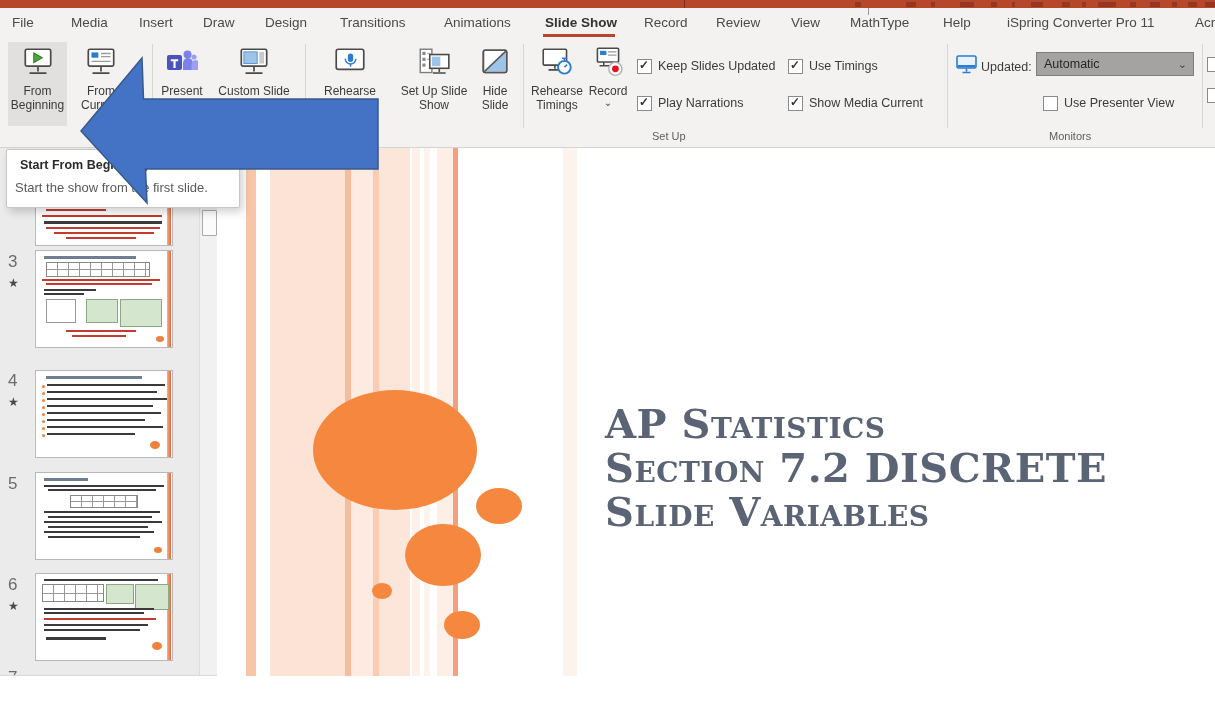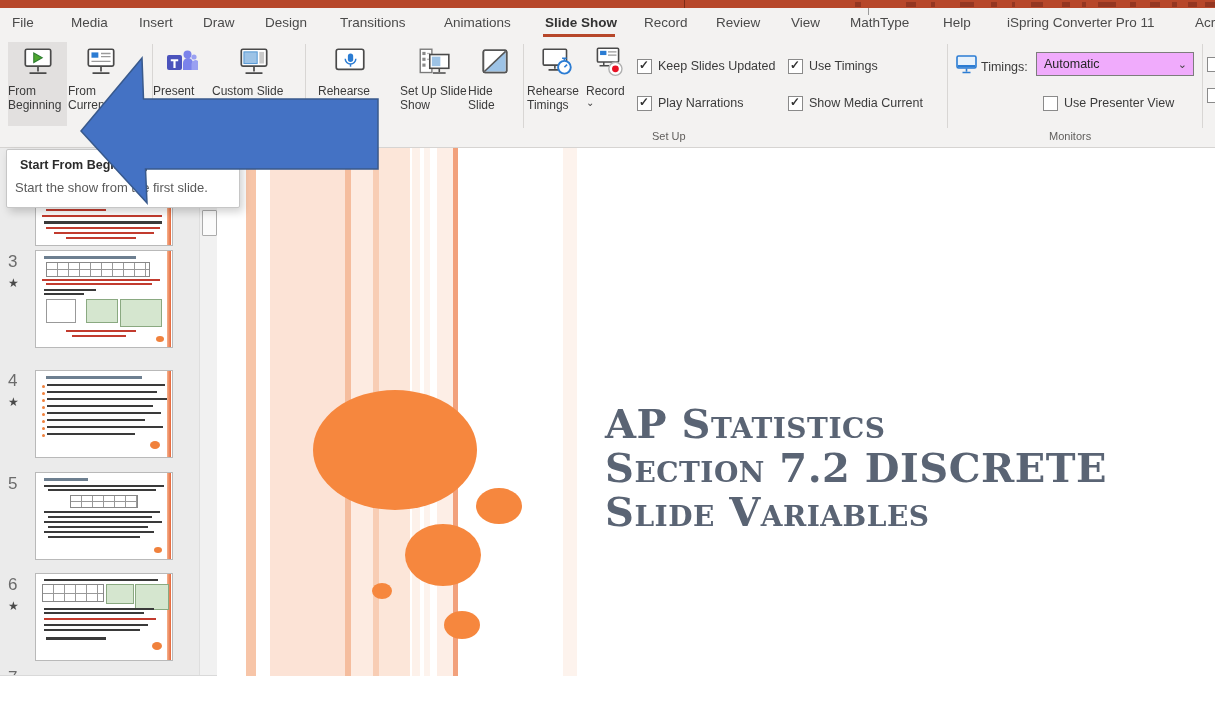--- a/index.html
+++ b/index.html
@@ -10,28 +10,28 @@
   .titlebar{left:0;top:0;width:1215px;height:8px;background:#b7472a}
   .tbmark{position:absolute;top:2px;height:5px;background:#8e3420;opacity:.85}
   
   .menubar{left:0;top:8px;width:1215px;height:30px;background:#f3f2f1}
   .mi{position:absolute;top:7px;font-size:13.5px;color:#4a4a4a;white-space:nowrap;cursor:default}
   .mi.active{color:#333;font-weight:bold}
   .mi-underline{position:absolute;top:26px;height:3px;background:#b7472a}
   
   .ribbon{left:0;top:38px;width:1215px;height:110px;background:#f3f2f1;border-bottom:1px solid #d6d4d2;box-sizing:border-box}
   .rsep{position:absolute;top:6px;height:84px;width:1px;background:#d8d6d4}
-  .rbtn{position:absolute;top:4px;text-align:left;color:#3b3b3b;font-size:12px;line-height:14px}
+  .rbtn{position:absolute;top:4px;text-align:center;color:#3b3b3b;font-size:12px;line-height:14px}
   .rbtn .ic{height:42px;display:flex;align-items:center;justify-content:center}
   .rbtn.hl{background:#e2e0df}
   .cbrow{position:absolute;display:flex;align-items:flex-start;font-size:12.5px;color:#3b3b3b;white-space:nowrap}
   .cb{width:13px;height:13px;border:1px solid #8a8a8a;background:#fff;margin-right:6px;position:relative;flex:0 0 13px}
   .cb.checked::after{content:"\2713";position:absolute;left:1px;top:-2px;font-size:12px;color:#333;font-weight:bold}
   .grplabel{position:absolute;top:92px;font-size:11px;color:#605e5c}
-  .dropdown{position:absolute;top:14px;height:24px;background:#f0abfc;border:1px solid #7d7d7d;box-sizing:border-box;
+  .dropdown{position:absolute;top:14px;height:24px;background:#a3a3a3;border:1px solid #7d7d7d;box-sizing:border-box;
             font-size:12.5px;color:#262626;display:flex;align-items:center;padding-left:7px}
   .dropdown .chev{margin-left:auto;padding:0 6px;color:#444;font-size:11px}
   .clipbox{position:absolute;width:13px;height:13px;border:1px solid #8a8a8a;background:#fff}
   
   .panel{left:0;top:148px;width:217px;height:528px;background:#ebebeb;border-bottom:1px solid #d9d9d9;box-sizing:border-box;overflow:hidden}
   .scrolltrack{position:absolute;left:199px;top:0;width:18px;height:528px;background:#f1f1f1;border-left:1px solid #dedede;box-sizing:border-box}
   .scrollthumb{position:absolute;left:2px;top:62px;width:13px;height:24px;background:#fbfbfb;border:1px solid #ababab;border-radius:1px}
   .snum{position:absolute;left:8px;width:20px;font-size:17px;color:#6b6b6b}
   .sstar{position:absolute;left:8px;font-size:12px;color:#4a4a4a}
   .thumb{position:absolute;left:35px;width:138px;background:#fff;border:1px solid #b9b9b9;box-sizing:border-box;overflow:hidden}
@@ -243,21 +243,21 @@
 
   <div class="rsep" style="left:947px"></div>
 
   <div class="abs" style="left:956px;top:17px">
     <svg width="22" height="20" viewBox="0 0 22 20">
       <rect x="1" y="1" width="19" height="12" rx="1.5" fill="#e8f2fb" stroke="#2b7cd3" stroke-width="1.6"></rect>
       <rect x="1.8" y="10" width="17.4" height="2.4" fill="#2b7cd3"></rect>
       <path d="M10.5 13.5 v3 M6.5 17.5 h8" stroke="#2b7cd3" stroke-width="1.6" fill="none"></path>
     </svg>
   </div>
-  <div class="abs" style="left:981px;top:22px;font-size:12.5px;color:#3b3b3b">Timings:</div>
+  <div class="abs" style="left:981px;top:22px;font-size:12.5px;color:#3b3b3b">Updated:</div>
   <div class="dropdown" style="left:1036px;width:158px">
     <span>Automatic</span>
     <span class="chev">⌄</span>
   </div>
   <div class="cbrow" style="left:1043px;top:58px">
     <span class="cb"></span>
     <span>Use Presenter View</span>
   </div>
   <div class="grplabel" style="left:1049px">Monitors</div>
 

